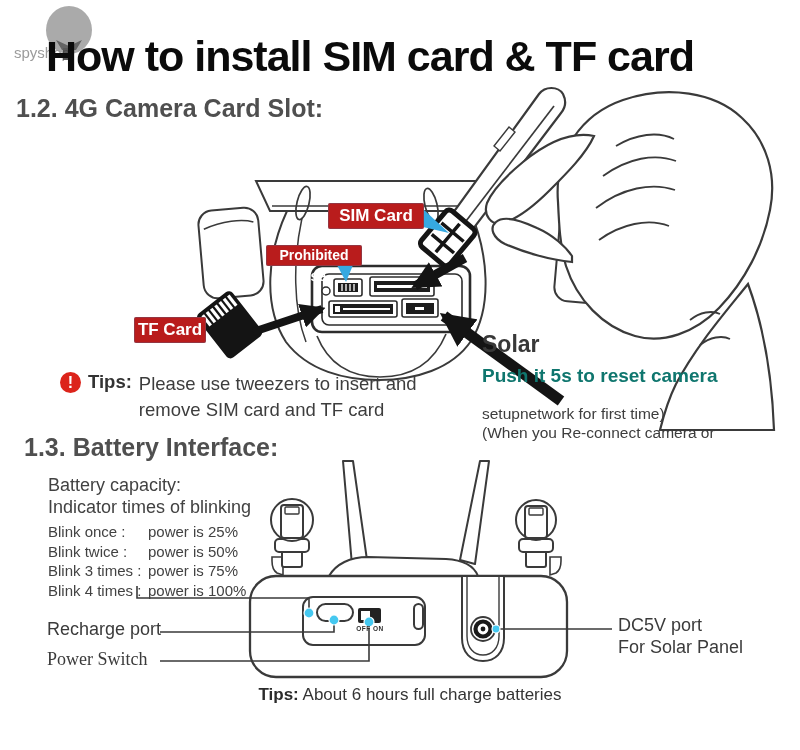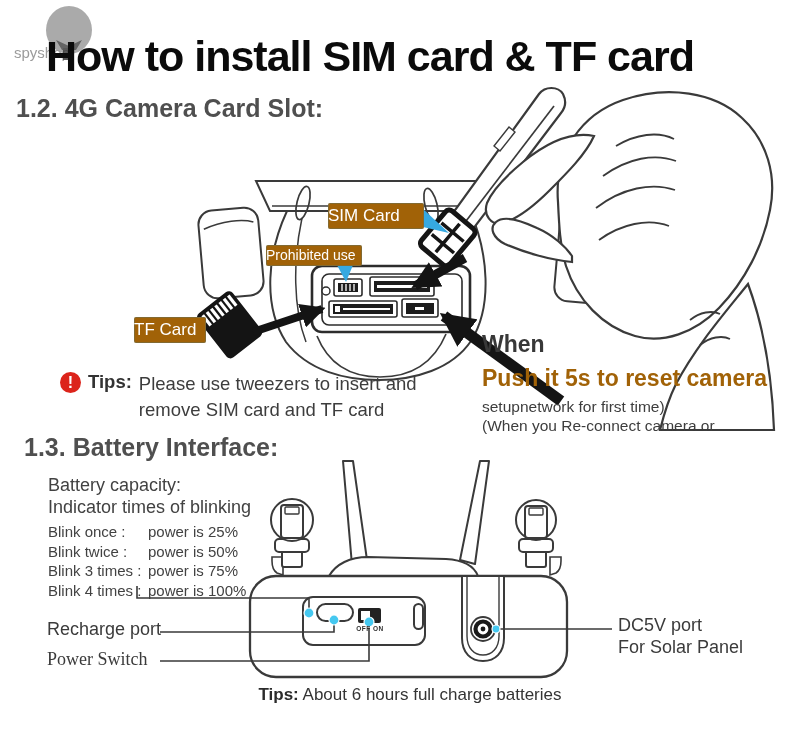--- a/index.html
+++ b/index.html
@@ -6,28 +6,28 @@
   body{width:800px;height:750px;position:relative;background:#ffffff;overflow:hidden;
        font-family:"Liberation Sans","DejaVu Sans",sans-serif;color:#3d3d3d;}
   .abs{position:absolute;}
   #artwork{position:absolute;left:0;top:0;z-index:1;}
   .txtlayer{z-index:3;}
   #page-title{left:30px;top:16px;width:770px;font-size:43px;font-weight:bold;color:#0b0b0b;
       letter-spacing:-1px;white-space:nowrap;}
   .sec-heading{font-size:25px;font-weight:bold;color:#4f4f4f;letter-spacing:0px;}
   #sec1-heading{left:16px;top:94px;}
   #sec2-heading{left:24px;top:433px;}
-  .bluelabel{background:#a16207;color:#ffffff;font-weight:normal;
+  .bluelabel{background:#b91c1c;color:#ffffff;font-weight:bold;text-align:center;
       border-radius:2px;z-index:4;box-shadow:0 0 0 1px rgba(40,130,180,.25) inset;}
   #sim-label{left:328px;top:203px;width:96px;height:26px;font-size:17px;line-height:26px;}
   #prohibited-label{left:266px;top:245px;width:96px;height:21px;font-size:14px;line-height:21px;}
   #tf-label{left:134px;top:317px;width:72px;height:26px;font-size:17px;line-height:26px;}
   #reset-block{left:482px;top:331px;width:300px;}
   #reset-title{font-size:23px;font-weight:bold;color:#383838;margin-bottom:7px;}
-  #reset-line1{font-size:23px;font-weight:bold;color:#a16207;margin-bottom:5px;}
+  #reset-line1{font-size:19px;font-weight:bold;color:#0f766e;margin-bottom:17px;}
   .reset-small{font-size:15.5px;color:#3d3d3d;line-height:19px;}
   #tips1{left:60px;top:371px;display:flex;align-items:flex-start;font-size:18.5px;}
   .tip-icon{display:inline-block;width:21px;height:21px;border-radius:50%;background:#DC241B;
       color:#fff;font-weight:bold;text-align:center;line-height:21px;font-size:16px;margin-top:1px;}
   #tips1 .tip-label{font-weight:bold;color:#333;margin:0 7px 0 7px;}
   #tips1 .tip-lines{line-height:26px;color:#3d3d3d;}
   #indicator-block{left:48px;top:475px;}
   .ind-line{font-size:18px;color:#424242;line-height:21.5px;}
   #blink-table{margin-top:4px;display:grid;grid-template-columns:100px auto;
       font-size:15px;line-height:19.5px;color:#424242;}
@@ -226,21 +226,21 @@
 
 <h1 class="abs txtlayer" id="page-title" style="margin:16px;">How to install SIM card &amp; TF card</h1>
 
 <div class="abs txtlayer sec-heading" id="sec1-heading">1.2. 4G Camera Card Slot:</div>
 
 <div class="abs bluelabel" id="sim-label">SIM Card</div>
 <div class="abs bluelabel" id="prohibited-label">Prohibited use</div>
 <div class="abs bluelabel" id="tf-label">TF Card</div>
 
 <div class="abs txtlayer" id="reset-block">
-  <div id="reset-title">When</div>
+  <div id="reset-title">Solar</div>
   <div id="reset-line1">Push it 5s to reset camera</div>
   <div class="reset-small">setupnetwork for first time)</div>
   <div class="reset-small">(When you Re-connect camera or</div>
 </div>
 
 <div class="abs txtlayer" id="tips1">
   <span class="tip-icon">!</span>
   <span class="tip-label">Tips:</span>
   <span class="tip-lines">
     <span>Please use tweezers to insert and</span><br>

